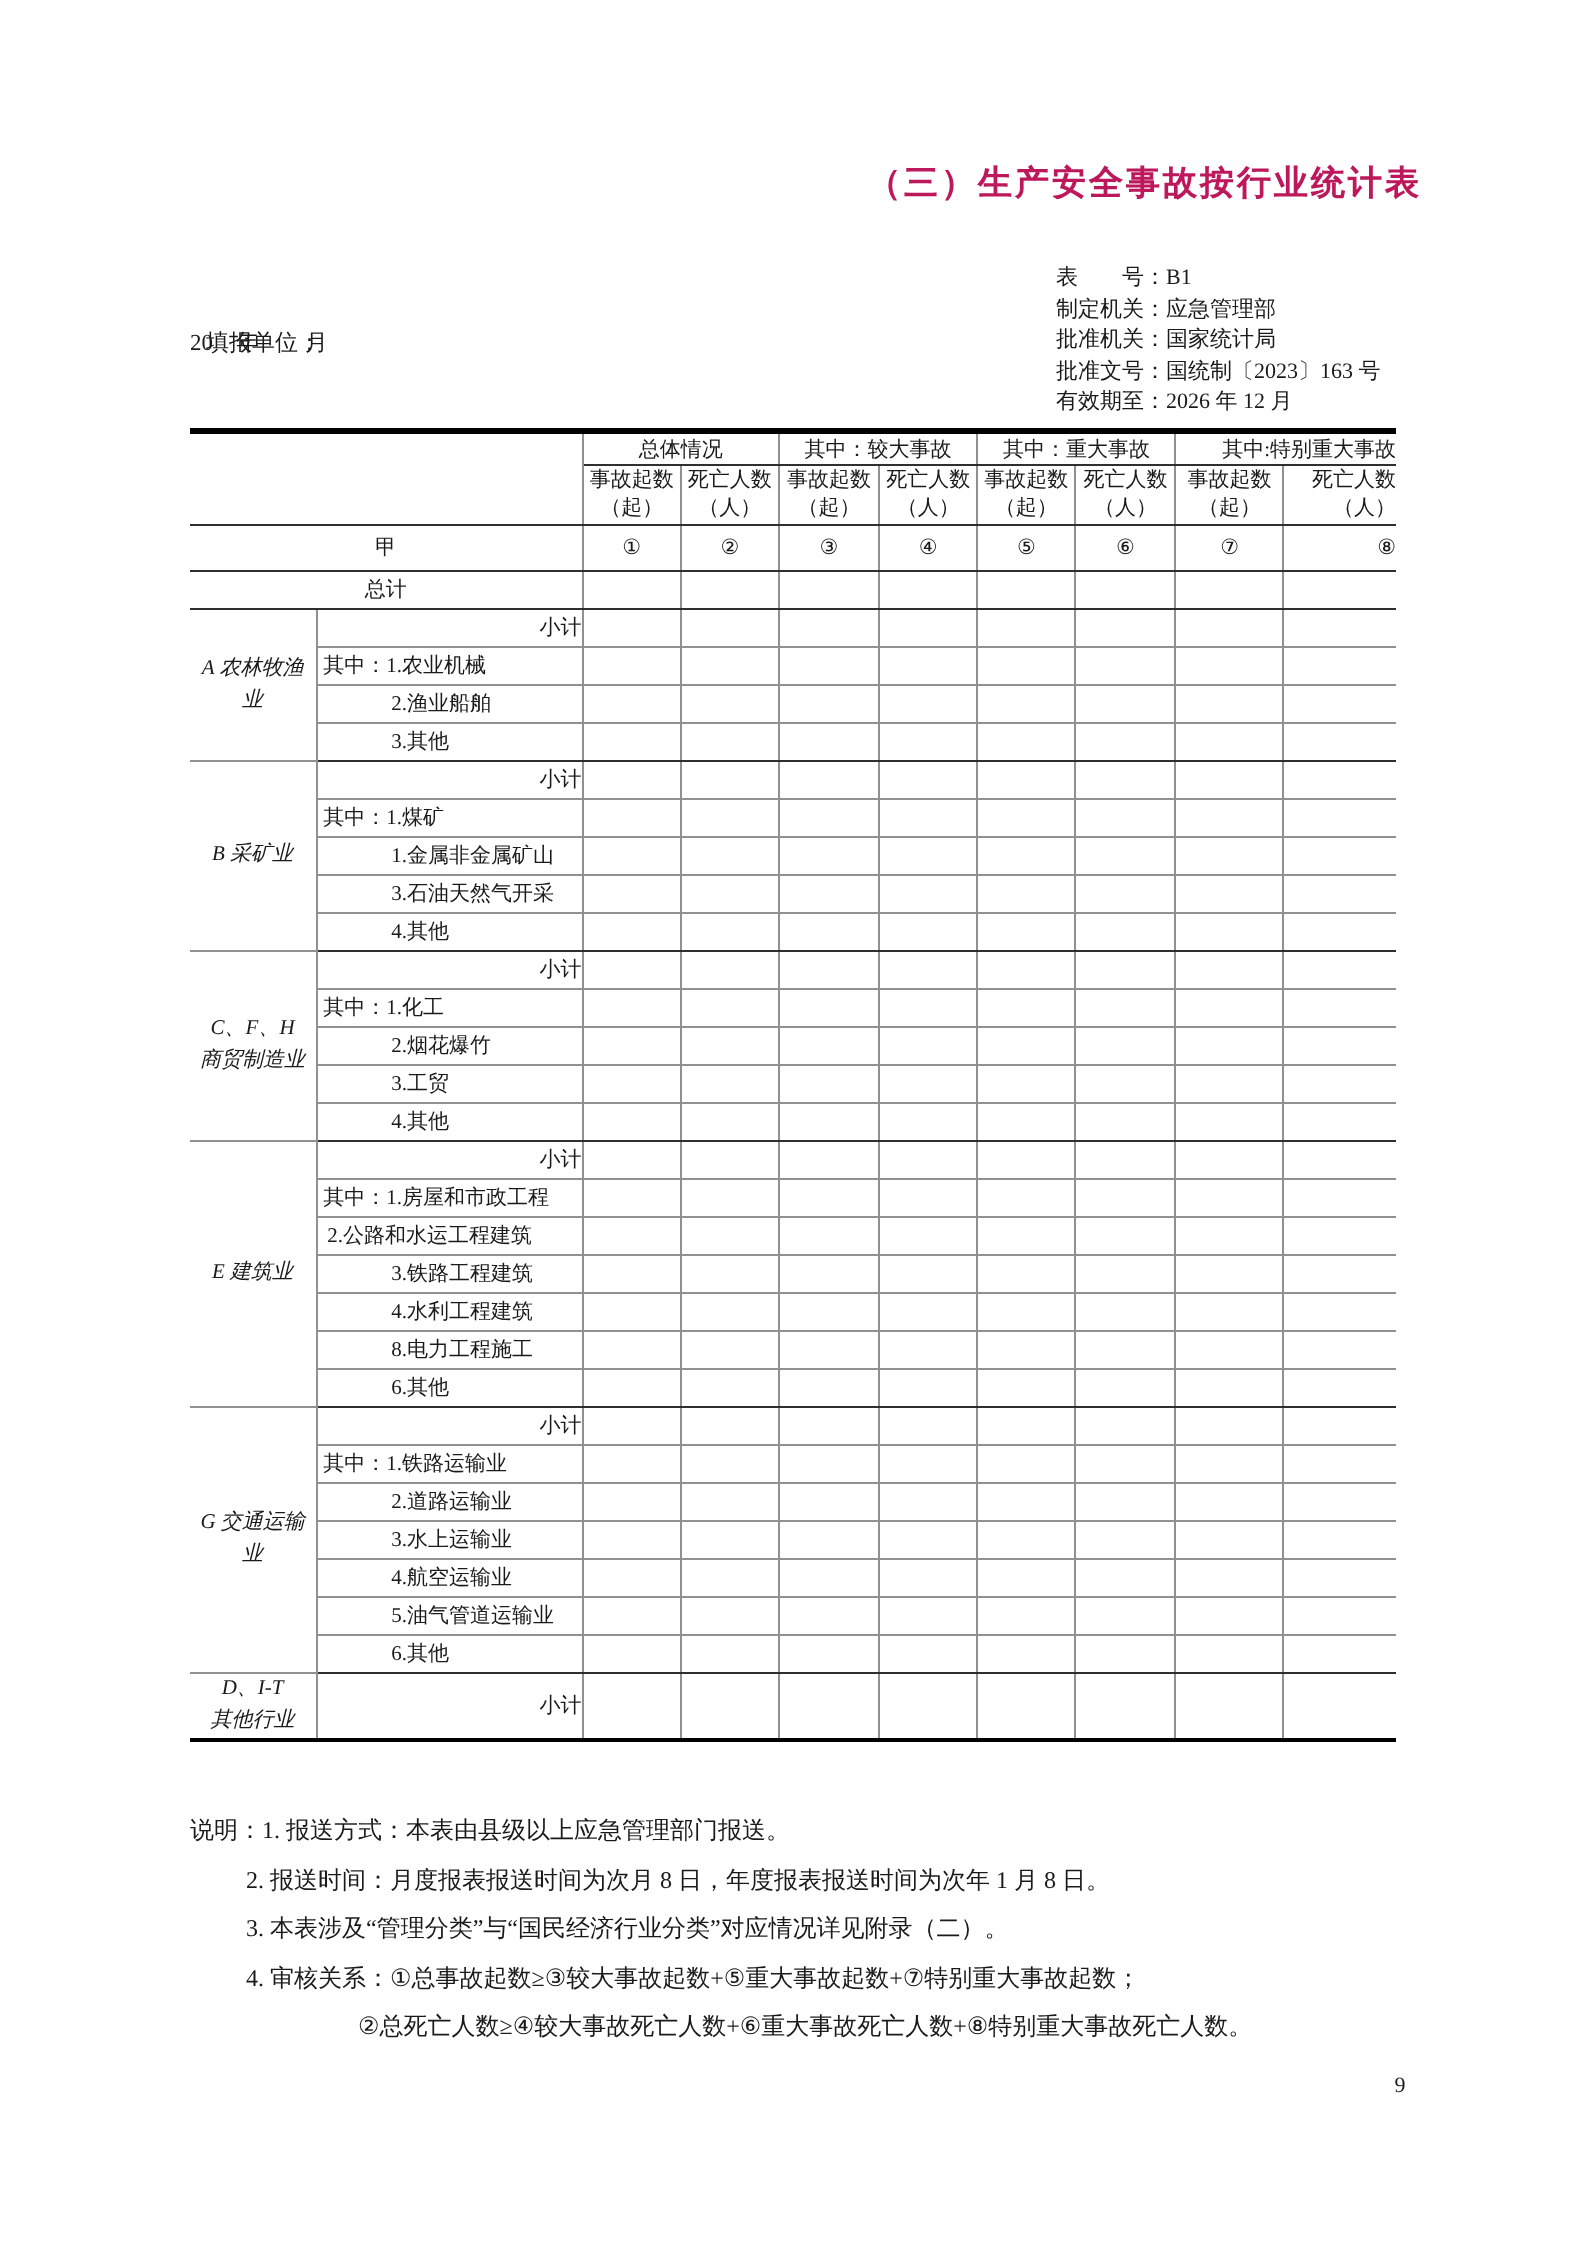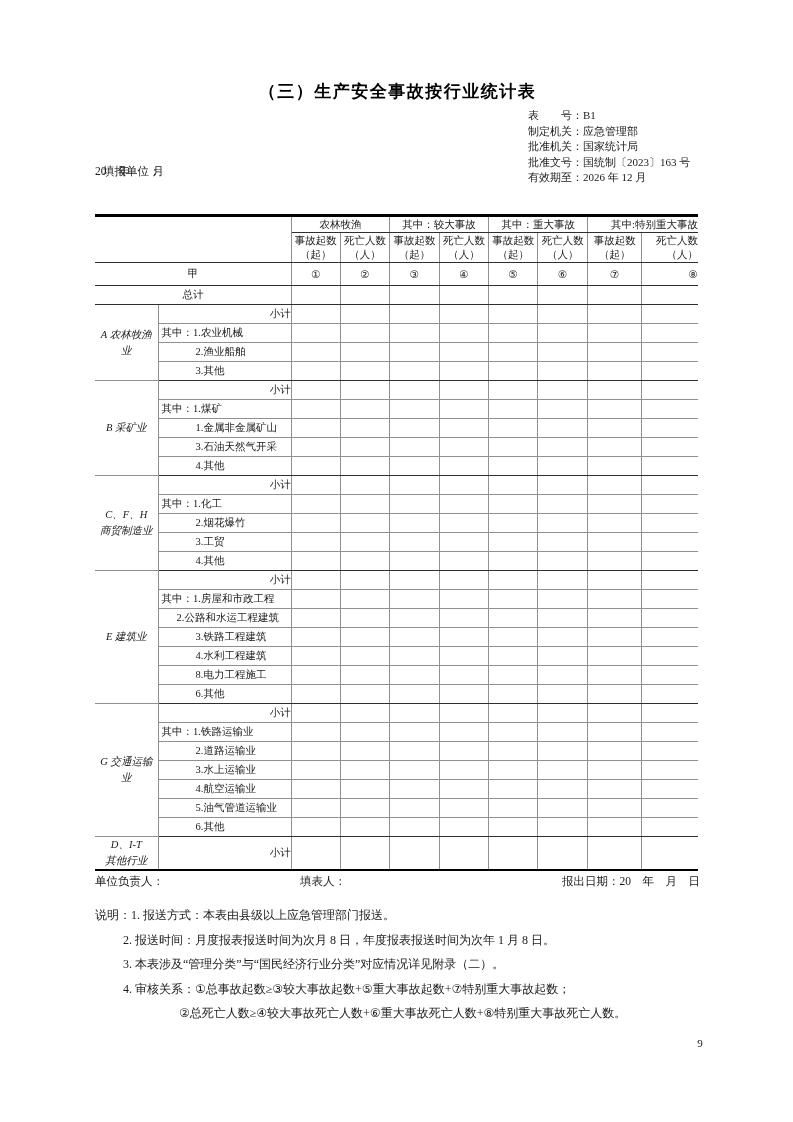--- a/index.html
+++ b/index.html
@@ -2,25 +2,25 @@
 <html><head>
 <meta charset="utf-8">
 <style>
   html,body { margin:0; padding:0; background:#ffffff; }
   .page {
     position:relative; width:793px; height:1122px; background:#ffffff;
     font-family:"Liberation Serif","DejaVu Serif","DejaVu Sans",serif;
     color:#1a1a1a; overflow:hidden;
   }
   .title {
-    position:absolute; top:80px; left:95px; width:605px; text-align:center;
+    position:absolute; top:80px; left:106px; width:605px; text-align:right;
     font-size:17px; font-weight:bold; letter-spacing:1.5px;
-    font-family:"Liberation Sans","DejaVu Sans",sans-serif; color:#000000;
+    font-family:"Liberation Sans","DejaVu Sans",sans-serif; color:#be185d;
   }
-  .meta { position:absolute; left:528px; top:108px; font-size:11px; line-height:15.5px; white-space:nowrap; }
+  .meta { position:absolute; left:528px; top:132px; font-size:11px; line-height:15.5px; white-space:nowrap; }
   .unit-row { position:absolute; left:95px; top:164px; width:605px; height:16px; font-size:11.5px; }
   .unit-label { position:absolute; left:8px; top:0; }
   .period { position:absolute; left:0; top:0; width:100%; text-align:left; }
 
   .form-table {
     position:absolute; left:95px; top:214px; width:603px;
     border-collapse:collapse; table-layout:fixed;
     border-top:3px solid #000; border-bottom:2px solid #000;
     font-size:10.5px;
   }
@@ -78,21 +78,21 @@
         <col style="width: 50px;">
         <col style="width: 49px;">
         <col style="width: 49px;">
         <col style="width: 50px;">
         <col style="width: 54px;">
         <col style="width: 56px;">
       </colgroup>
       <tbody>
         <tr class="r-group dark">
           <td class="no-l" colspan="2" rowspan="2"></td>
-          <td colspan="2">农林牧渔</td>
+          <td colspan="2">总体情况</td>
           <td colspan="2">其中：较大事故</td>
           <td colspan="2">其中：重大事故</td>
           <td class="no-r" colspan="2">其中:特别重大事故</td>
         </tr>
         <tr class="r-sub dark">
           <td><span>事故起数</span><br><span>（起）</span></td>
           <td><span>死亡人数</span><br><span>（人）</span></td>
           <td><span>事故起数</span><br><span>（起）</span></td>
           <td><span>死亡人数</span><br><span>（人）</span></td>
           <td><span>事故起数</span><br><span>（起）</span></td>
@@ -296,21 +296,21 @@
           <td></td>
           <td></td>
           <td></td>
           <td></td>
           <td></td>
           <td></td>
           <td></td>
           <td class="no-r"></td>
         </tr>
         <tr class="r-body">
-          <td class="lbl-num" style="padding-left: 18px;">2.公路和水运工程建筑</td>
+          <td class="lbl-num" style="padding-left: 5px;">2.公路和水运工程建筑</td>
           <td></td>
           <td></td>
           <td></td>
           <td></td>
           <td></td>
           <td></td>
           <td></td>
           <td class="no-r"></td>
         </tr>
         <tr class="r-body">
@@ -442,25 +442,20 @@
           <td></td>
           <td></td>
           <td></td>
           <td></td>
           <td></td>
           <td></td>
           <td class="no-r"></td>
         </tr>
       </tbody>
     </table>
-  <div class="table-footer">
-    <span class="tf-left">单位负责人：</span>
-    <span class="tf-mid">填表人：</span>
-    <span class="tf-right">报出日期：20　年　月　日</span>
-  </div>
   <div class="notes" id="notes">
       <div class="nline"><span>说明：</span><span>1. 报送方式：本表由县级以上应急管理部门报送。</span></div>
       <div class="nline"><span class="n-item" style="display: inline-block;">2. 报送时间：月度报表报送时间为次月 8 日，年度报表报送时间为次年 1 月 8 日。</span></div>
       <div class="nline"><span class="n-item" style="display: inline-block;">3. 本表涉及“管理分类”与“国民经济行业分类”对应情况详见附录（二）。</span></div>
       <div class="nline"><span class="n-item" style="display: inline-block;">4. 审核关系：①总事故起数≥③较大事故起数+⑤重大事故起数+⑦特别重大事故起数；</span></div>
       <div class="nline"><span class="n-cont" style="display: inline-block;">②总死亡人数≥④较大事故死亡人数+⑥重大事故死亡人数+⑧特别重大事故死亡人数。</span></div>
     </div>
   <div class="page-num">9</div>
 </div>
 

